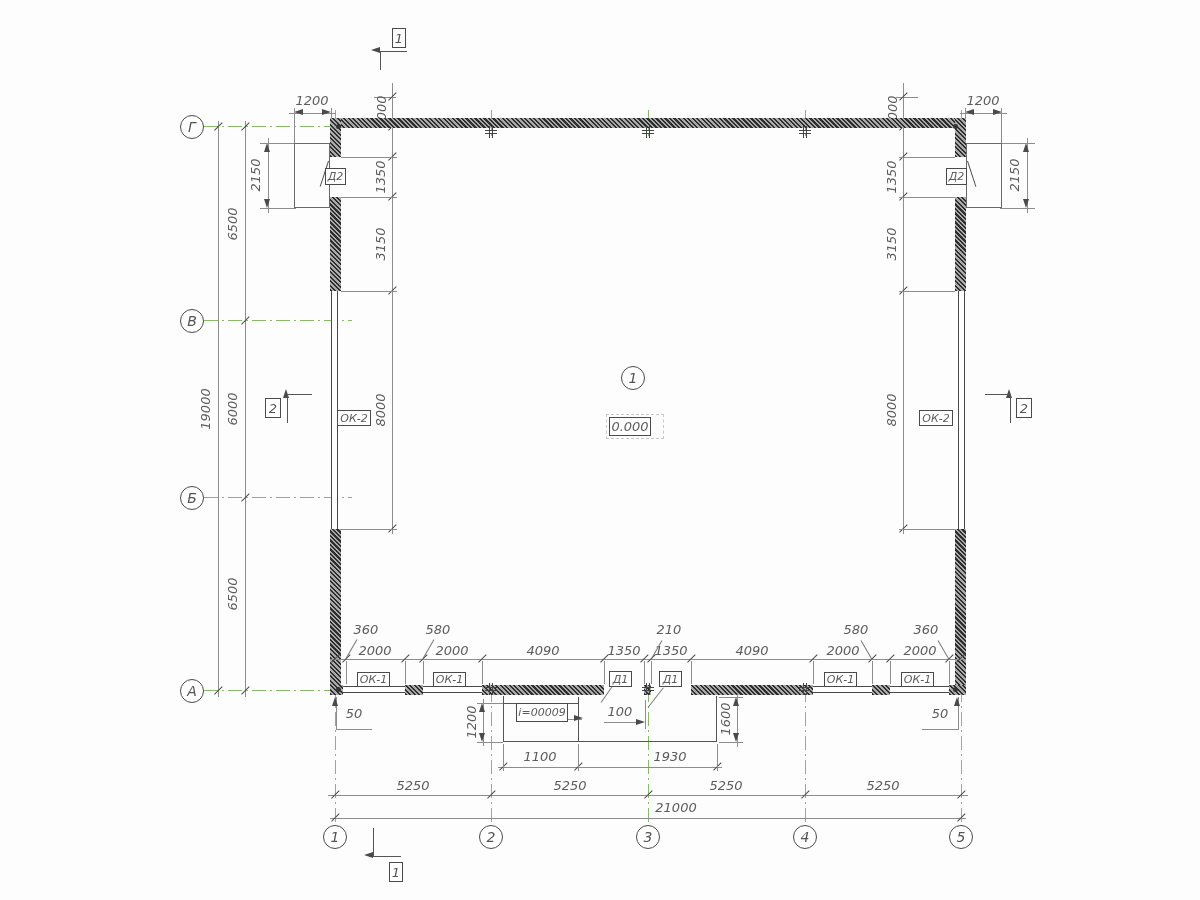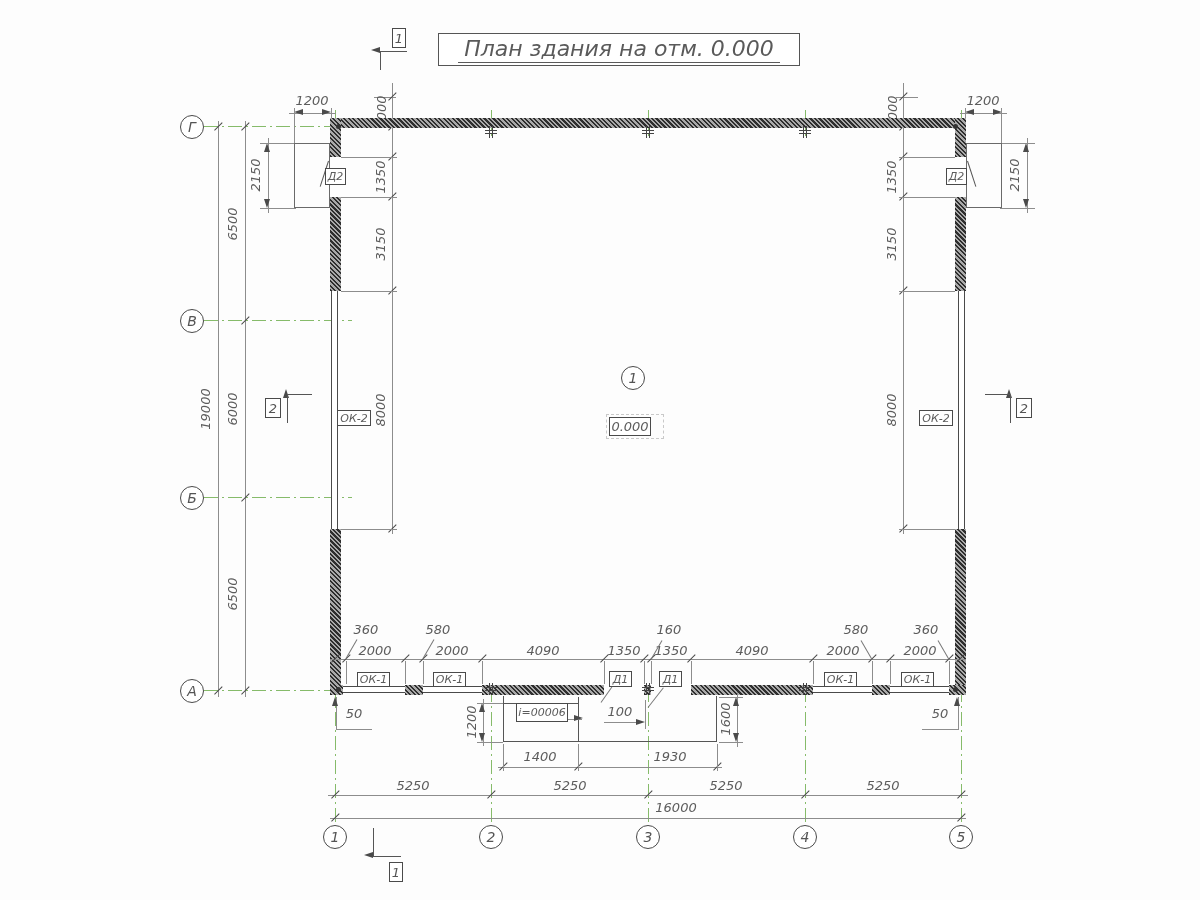--- a/index.html
+++ b/index.html
@@ -152,23 +152,20 @@
   <div class="ar up" style="left:1006px;top:389px;"></div>
   <div class="vl dk" style="left:1010px;top:395px;height:28px;"></div>
   <div class="hl dk" style="left:985px;top:394px;width:25px;"></div>
   <div class="sec" style="left:1016px;top:398px;width:16px;height:20px;">2</div>
 
   <div class="hl dk" style="left:380px;top:51px;width:27px;"></div>
   <div class="vl dk" style="left:380px;top:51px;height:19px;"></div>
   <div class="ar lf" style="left:371px;top:47px;"></div>
   <div class="sec" style="left:392px;top:28px;width:14px;height:20px;">1</div>
 
-  <div id="titlebox">
-    <span>План здания на отм. 0.000</span>
-  </div>
 
   <div class="wall" style="left:330px;top:118px;width:636px;height:10px;"></div>
   <div class="wall" style="left:330px;top:118px;width:11px;height:39px;"></div>
   <div class="wall" style="left:330px;top:197px;width:11px;height:94px;"></div>
   <div class="wall" style="left:330px;top:529px;width:11px;height:166px;"></div>
   <div class="wall" style="left:955px;top:118px;width:11px;height:39px;"></div>
   <div class="wall" style="left:955px;top:197px;width:11px;height:94px;"></div>
   <div class="wall" style="left:955px;top:529px;width:11px;height:166px;"></div>
   <div class="wall" style="left:330px;top:685px;width:13px;height:10px;"></div>
   <div class="wall" style="left:405px;top:685px;width:18px;height:10px;"></div>
@@ -240,21 +237,21 @@
   <div class="t" style="left:821px;top:644px;width:44px;">2000</div>
   <div class="t" style="left:898px;top:644px;width:44px;">2000</div>
 
   <div class="leader" style="left:346px;top:658px;transform:rotate(-60deg);"></div>
   <div class="leader" style="left:423px;top:658px;transform:rotate(-60deg);"></div>
   <div class="leader" style="left:651px;top:659px;transform:rotate(-60deg);"></div>
   <div class="leader" style="left:872px;top:659px;transform:rotate(-120deg);"></div>
   <div class="leader" style="left:949px;top:659px;transform:rotate(-120deg);"></div>
   <div class="t" style="left:348px;top:623px;width:36px;">360</div>
   <div class="t" style="left:420px;top:623px;width:36px;">580</div>
-  <div class="t" style="left:651px;top:623px;width:36px;">160</div>
+  <div class="t" style="left:651px;top:623px;width:36px;">210</div>
   <div class="t" style="left:838px;top:623px;width:36px;">580</div>
   <div class="t" style="left:908px;top:623px;width:36px;">360</div>
 
   <div class="box" style="left:357px;top:672px;width:33px;height:15px;">ОК-1</div>
   <div class="box" style="left:433px;top:672px;width:33px;height:15px;">ОК-1</div>
   <div class="box" style="left:824px;top:672px;width:33px;height:15px;">ОК-1</div>
   <div class="box" style="left:901px;top:672px;width:33px;height:15px;">ОК-1</div>
   <div class="box" style="left:609px;top:671px;width:23px;height:16px;">Д1</div>
   <div class="box" style="left:659px;top:671px;width:23px;height:16px;">Д1</div>
   <div class="leader" style="left:601px;top:702px;width:19px;transform:rotate(-55deg);"></div>
@@ -275,21 +272,21 @@
   <div class="t" style="left:928px;top:707px;width:24px;">50</div>
 
   <div class="t" style="left:606px;top:705px;width:28px;">100</div>
   <div class="hl" style="left:604px;top:722px;width:38px;"></div>
   <div class="ar rt" style="left:636px;top:719px;"></div>
   <div class="vl" style="left:645px;top:700px;height:29px;"></div>
 
   <div id="platform"></div>
   <div class="vl dk" style="left:578px;top:697px;height:45px;"></div>
   <div class="hl dk" style="left:503px;top:703px;width:75px;"></div>
-  <div class="box" style="left:516px;top:703px;width:52px;height:19px;">i=00006</div>
+  <div class="box" style="left:516px;top:703px;width:52px;height:19px;">i=00009</div>
   <div class="hl" style="left:568px;top:719px;width:14px;"></div>
   <div class="ar rt" style="left:574px;top:715px;"></div>
 
   <div class="vl" style="left:483px;top:699px;height:47px;"></div>
   <div class="ar up" style="left:479px;top:703px;"></div>
   <div class="ar dn" style="left:479px;top:733px;"></div>
   <div class="hl" style="left:477px;top:703px;width:26px;"></div>
   <div class="hl" style="left:477px;top:742px;width:26px;"></div>
   <div class="vt" style="left:442px;top:714px;">1200</div>
 
@@ -300,38 +297,38 @@
   <div class="hl" style="left:719px;top:742px;width:24px;"></div>
   <div class="vt" style="left:696px;top:711px;">1600</div>
 
   <div class="hl" style="left:498px;top:767px;width:224px;"></div>
   <div class="tk" style="left:498px;top:766px;"></div>
   <div class="tk" style="left:573px;top:766px;"></div>
   <div class="tk" style="left:712px;top:766px;"></div>
   <div class="vl" style="left:503px;top:744px;height:27px;"></div>
   <div class="vl" style="left:578px;top:744px;height:27px;"></div>
   <div class="vl" style="left:717px;top:744px;height:27px;"></div>
-  <div class="t" style="left:518px;top:750px;width:44px;">1400</div>
+  <div class="t" style="left:518px;top:750px;width:44px;">1100</div>
   <div class="t" style="left:648px;top:750px;width:44px;">1930</div>
 
   <div class="hl" style="left:328px;top:795px;width:640px;"></div>
   <div class="tk" style="left:330px;top:794px;"></div>
   <div class="tk" style="left:486px;top:794px;"></div>
   <div class="tk" style="left:643px;top:794px;"></div>
   <div class="tk" style="left:800px;top:794px;"></div>
   <div class="tk" style="left:956px;top:794px;"></div>
   <div class="t" style="left:391px;top:779px;width:44px;">5250</div>
   <div class="t" style="left:548px;top:779px;width:44px;">5250</div>
   <div class="t" style="left:704px;top:779px;width:44px;">5250</div>
   <div class="t" style="left:861px;top:779px;width:44px;">5250</div>
 
   <div class="hl" style="left:330px;top:818px;width:636px;"></div>
   <div class="tk" style="left:330px;top:817px;"></div>
   <div class="tk" style="left:956px;top:817px;"></div>
-  <div class="t" style="left:648px;top:801px;width:56px;">16000</div>
+  <div class="t" style="left:648px;top:801px;width:56px;">21000</div>
 
   <div class="vl dk" style="left:373px;top:828px;height:29px;"></div>
   <div class="hl dk" style="left:373px;top:856px;width:28px;"></div>
   <div class="ar lf" style="left:364px;top:852px;"></div>
   <div class="sec" style="left:389px;top:862px;width:14px;height:20px;">1</div>
 
   <div class="circ" style="left:180px;top:115px;">Г</div>
   <div class="circ" style="left:180px;top:309px;">В</div>
   <div class="circ" style="left:180px;top:486px;">Б</div>
   <div class="circ" style="left:180px;top:679px;">А</div>

